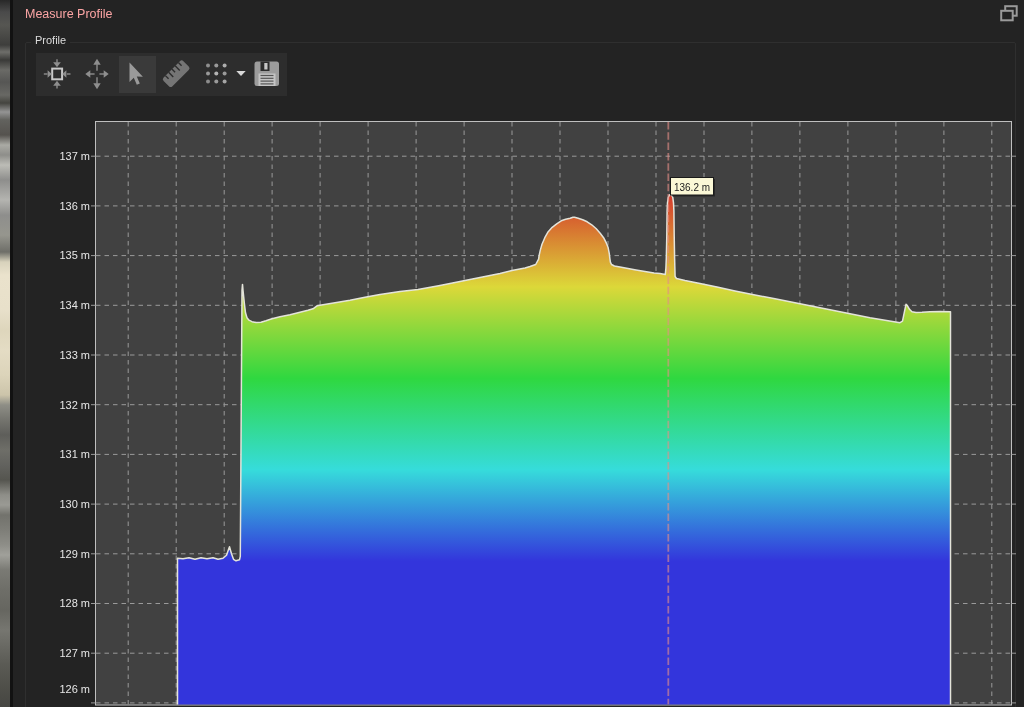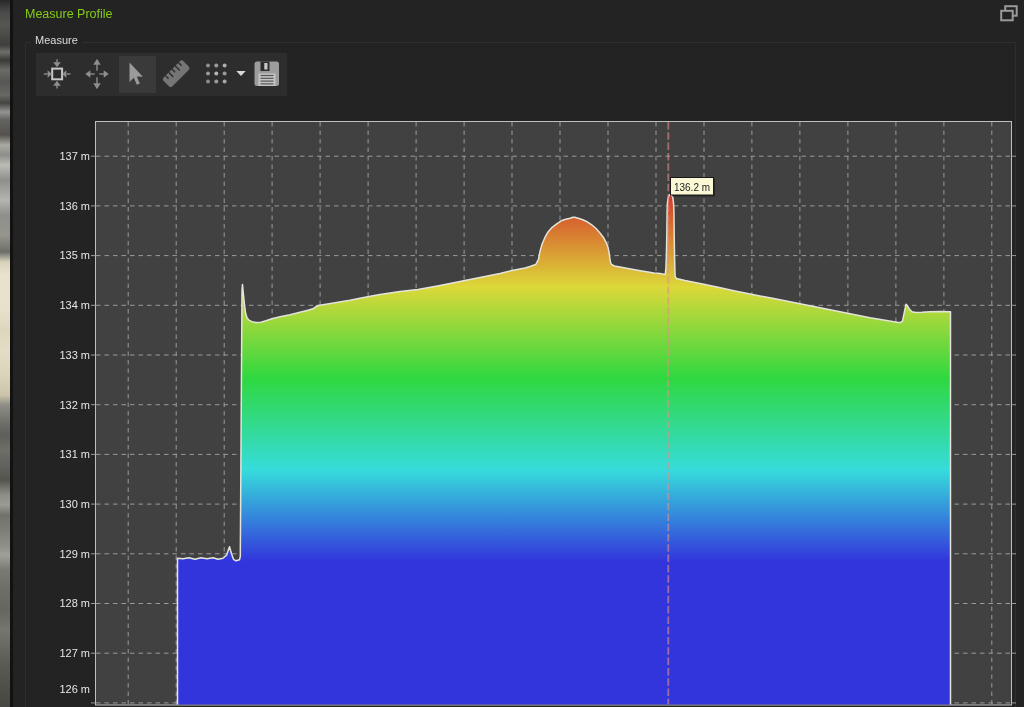--- a/index.html
+++ b/index.html
@@ -48,42 +48,42 @@
   #a0a09a 78.5%,
   #7a7a74 80.62%,
   #6e6e68 83.45%,
   #666660 86.28%,
   #767670 89.11%,
   #6a6a64 91.23%,
   #5a5a54 94.06%,
   #50504a 96.89%,
   #464642 100.0%)}
 #stripedge{position:absolute;left:10px;top:0;width:3px;height:707px;background:#121212}
-#title{position:absolute;left:25px;top:7px;font-size:12.5px;color:#84cc16}
+#title{position:absolute;left:25px;top:7px;font-size:12.5px;color:#fca5a5}
 #panebtn{position:absolute;left:998px;top:4px}
 #groupbox{position:absolute;left:25px;top:42px;width:991px;height:700px;
   border:1px solid #2f2f2f;border-radius:2px}
 #gblabel{position:absolute;left:31px;top:34px;background:#232323;padding:0 4px;
   font-size:11px;color:#dcdcdc}
 #toolbar{position:absolute;left:36px;top:53px;width:251px;height:43px;background:#2d2d2d}
 #selbtn{position:absolute;left:118.5px;top:55.5px;width:37px;height:37px;background:#3a3a3a}
 #chart{position:absolute;left:0;top:0}
 text{font-size:11px;fill:#e6e6e6}
 #tooltip-text{fill:#222222;font-size:11px}
 </style></head>
 <body>
 <div id="strip"></div>
 <div id="stripedge"></div>
 <div id="title">Measure Profile</div>
 <svg id="panebtn" width="22" height="20" viewBox="0 0 22 20">
   <rect x="7.2" y="2.2" width="11.5" height="9.5" fill="none" stroke="#9a9a9a" stroke-width="2"></rect>
   <rect x="3.2" y="6.8" width="11.5" height="9.5" fill="#232323" stroke="#9a9a9a" stroke-width="2"></rect>
 </svg>
 <div id="groupbox"></div>
-<div id="gblabel">Measure</div>
+<div id="gblabel">Profile</div>
 <div id="toolbar"></div>
 <div id="selbtn"></div>
 <svg id="chart" width="1024" height="707" viewBox="0 0 1024 707">
   <defs>
     <linearGradient id="ramp" gradientUnits="userSpaceOnUse" x1="0" y1="195.5" x2="0" y2="561.3">
       <stop offset="0" stop-color="#d53a2c"></stop>
       <stop offset="0.25" stop-color="#dcd839"></stop>
       <stop offset="0.5" stop-color="#2fd840"></stop>
       <stop offset="0.75" stop-color="#36dcdb"></stop>
       <stop offset="1" stop-color="#3335dc"></stop>

